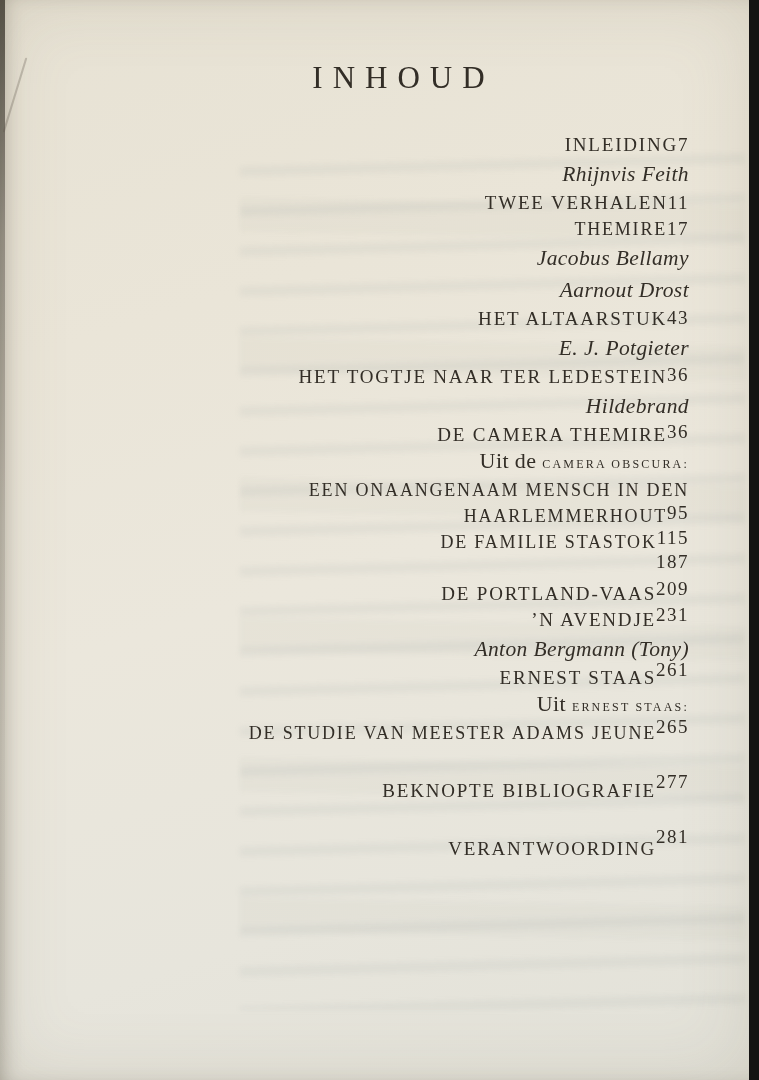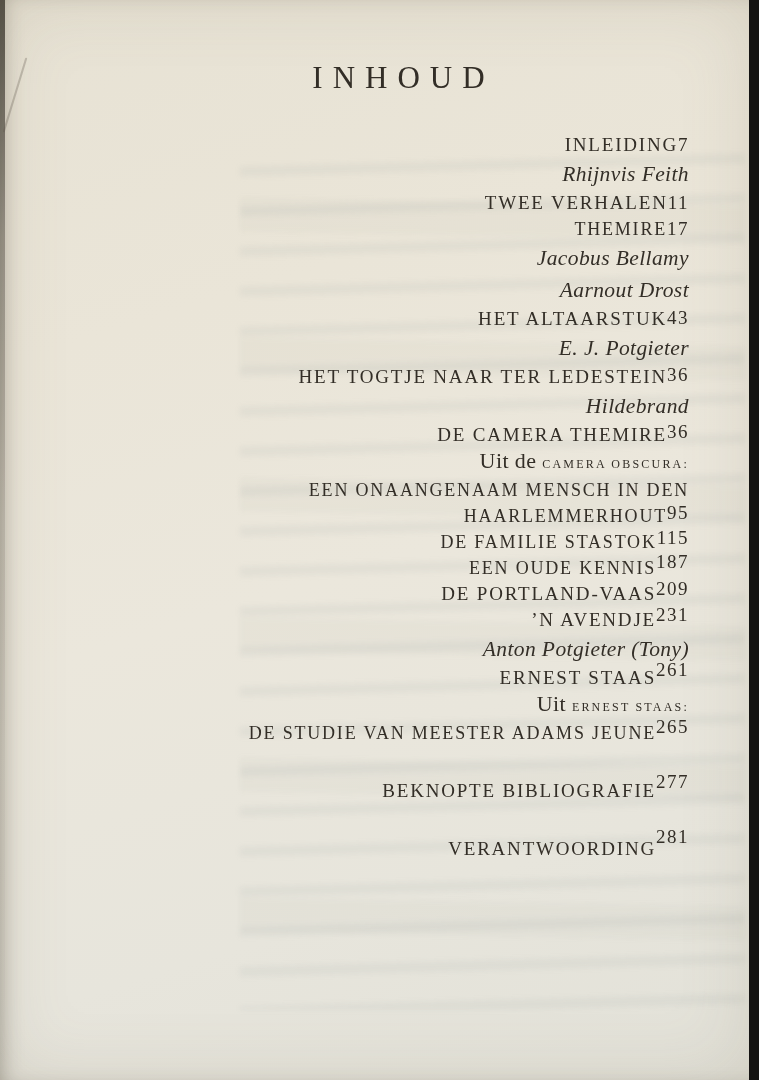--- a/index.html
+++ b/index.html
@@ -133,38 +133,37 @@
       <span class="label">HAARLEMMERHOUT</span>
       <span class="pagenum" style="--lift:3px">95</span>
     </div>
 
     <div class="row sub">
       <span class="label">DE FAMILIE STASTOK</span>
       <span class="pagenum" style="--lift:4px">115</span>
     </div>
 
     <div class="row sub">
-      <span class="label">EEN OUDE KENNIS</span>
       <span class="pagenum" style="--lift:6px">187</span>
     </div>
 
 
     <div class="row">
       <span class="label">DE PORTLAND-VAAS</span>
       <span class="pagenum" style="--lift:5px">209</span>
     </div>
 
 
     <div class="row">
       <span class="label">’N AVENDJE</span>
       <span class="pagenum" style="--lift:5px">231</span>
     </div>
 
     <div class="row author">
-      <span class="label">Anton Potgieter (Tony)</span>
+      <span class="label">Anton Bergmann (Tony)</span>
     </div>
 
     <div class="row">
       <span class="label">ERNEST STAAS</span>
       <span class="pagenum" style="--lift:8px">261</span>
     </div>
 
     <div class="row sub uit">
       <span class="label"><span class="prefix">Uit </span><span class="caps">ERNEST STAAS:</span></span>
     </div>

